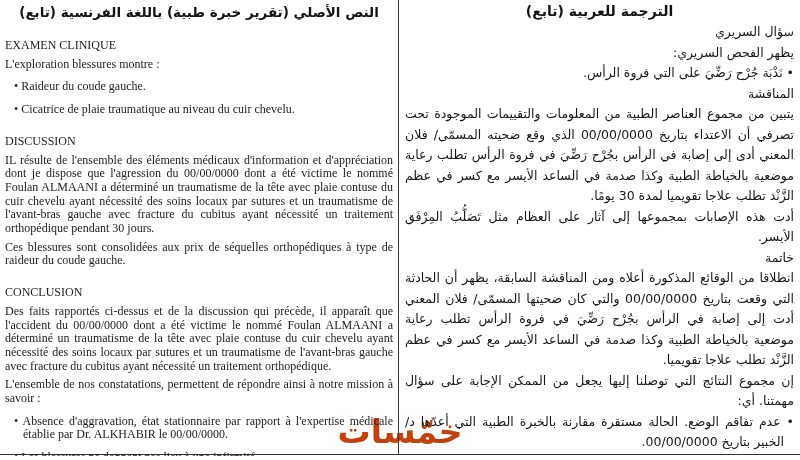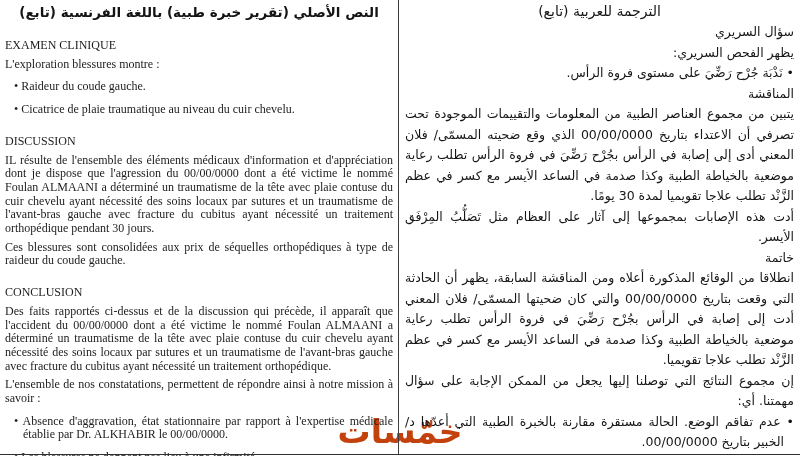--- a/index.html
+++ b/index.html
@@ -35,21 +35,21 @@
   .fr-body p { margin:0; }
   .fr-body .h { margin-top:18px; }
   .fr-body .p { margin-top:5px; }
   .fr-body .b { margin-top:9px; padding-left:18px; text-indent:-9px; }
 
   .caret { display:inline-block; width:1px; height:13px; background:#3a3a3a;
            vertical-align:-2px; }
 
   
   .col-ar { left:399px; width:401px; padding:1px 6px 0 6px; direction:rtl; }
-  .ar-title { font-family:"DejaVu Sans", sans-serif; font-weight:400;
+  .ar-title { font-family:"DejaVu Sans", sans-serif; font-weight:700;
               font-size:14px; line-height:18px; text-align:center;
               margin:1px 0 2px; color:#141414; }
   .ar-body { font-family:"DejaVu Sans", sans-serif; font-size:12.5px;
              line-height:20.5px; text-align:justify; color:#161616; }
   .ar-body p { margin:0; }
   .ar-body .b { padding-right:10px; text-indent:-10px; }
 </style>
 </head>
 <body>
 
@@ -74,21 +74,21 @@
         <p class="b"><span>• </span><span>Les blessures ne donnent pas lieu à une infirmité.</span></p>
         <p class="p"><span>RAPPORT ÉTABLI SUR 02</span><span class="caret"></span><span>PAGES.</span></p>
       </div>
   </section>
 
   <section class="col col-ar">
     <h2 class="ar-title">الترجمة للعربية (تابع)</h2>
     <div class="ar-body" id="ar-body" lang="ar">
         <p class="h">سؤال السريري</p>
         <p class="p">يظهر الفحص السريري:</p>
-        <p class="b"><span>• </span><span>نَدْبَة جُرْح رَضِّيَ على مستوى فروة الرأس.</span></p>
+        <p class="b"><span>• </span><span>نَدْبَة جُرْح رَضِّيَ على التي فروة الرأس.</span></p>
         <p class="h">المناقشة</p>
         <p class="p">يتبين من مجموع العناصر الطبية من المعلومات والتقييمات الموجودة تحت تصرفي أن الاعتداء بتاريخ 00/00/0000 الذي وقع ضحيته المسمّى/ فلان المعني أدى إلى إصابة في الرأس بجُرْح رَضِّيَ في فروة الرأس تطلب رعاية موضعية بالخياطة الطبية وكذا صدمة في الساعد الأيسر مع كسر في عظم الزَّنْد تطلب علاجا تقويميا لمدة 30 يومًا.</p>
         <p class="p">أدت هذه الإصابات بمجموعها إلى آثار على العظام مثل تَصَلُّبُ المِرْفَق الأيسر.</p>
         <p class="h">خاتمة</p>
         <p class="p">انطلاقا من الوقائع المذكورة أعلاه ومن المناقشة السابقة، يظهر أن الحادثة التي وقعت بتاريخ 00/00/0000 والتي كان ضحيتها المسمّى/ فلان المعني أدت إلى إصابة في الرأس بجُرْح رَضِّيَ في فروة الرأس تطلب رعاية موضعية بالخياطة الطبية وكذا صدمة في الساعد الأيسر مع كسر في عظم الزَّنْد تطلب علاجا تقويميا.</p>
         <p class="p">إن مجموع النتائج التي توصلنا إليها يجعل من الممكن الإجابة على سؤال مهمتنا. أي:</p>
         <p class="b"><span>• </span><span>عدم تفاقم الوضع. الحالة مستقرة مقارنة بالخبرة الطبية التي أعدّها د/ الخبير بتاريخ 00/00/0000.</span></p>
       </div>
   </section>
 

